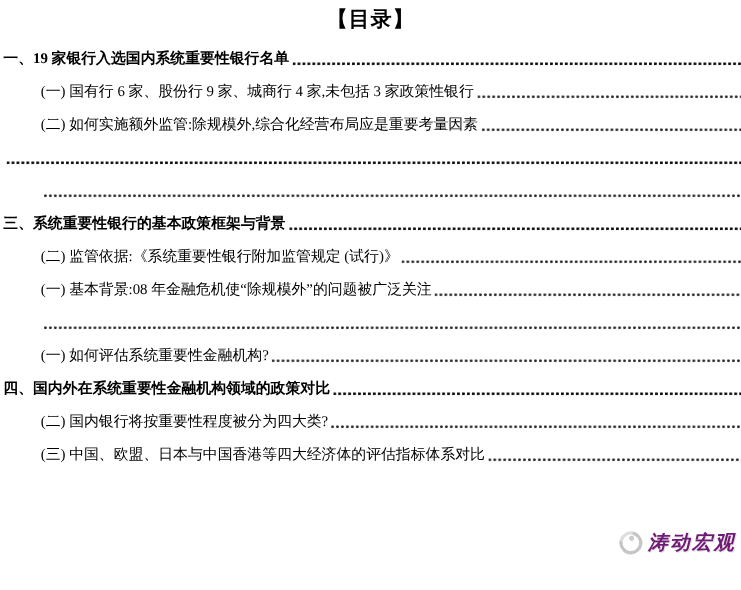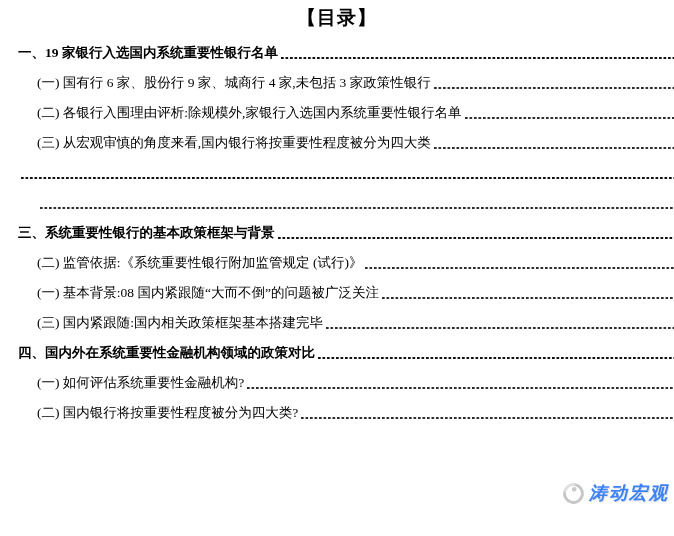--- a/index.html
+++ b/index.html
@@ -29,21 +29,21 @@
     right: 0;
   }
   .toc-row {
     display: flex;
     align-items: center;
     height: 30px;
     font-size: 13.5px;
     white-space: nowrap;
     overflow: hidden;
   }
-  .toc-row.l1 { font-weight: 700; padding-left: 18px; }
+  .toc-row.l1 { font-weight: 700; padding-left: 3px; }
   .toc-row.l2 { font-weight: 400; padding-left: 37px; justify-content: center; }
   .toc-text { flex: 0 0 auto; }
   .leader {
     flex: 1 1 auto;
     min-width: 6px;
     height: 4px;
     align-self: flex-end;
     margin-bottom: 8px;
     margin-left: 3px;
     background-image: radial-gradient(circle at 1.3px 2px, #2b2b2b 1.05px, rgba(0,0,0,0) 1.4px);
@@ -69,21 +69,21 @@
     border: 3px solid #c6c6c6;
     border-top-color: #dedede;
     border-radius: 50%;
     transform: rotate(-35deg);
     background: radial-gradient(circle at 70% 30%, #cccccc 2px, rgba(0,0,0,0) 2.6px);
   }
   .wm-text {
     font-size: 18px;
     font-weight: 700;
     font-style: italic;
-    color: #3b82f6;
+    color: #701a75;
     letter-spacing: 2px;
     text-shadow: 1px 1px 0 #e2e2e2;
   }
 </style>
 </head>
 <body>
 
 <div class="page">
 
   <div class="doc-title">【目录】</div>
@@ -91,59 +91,58 @@
   <div class="toc" id="toc-list">
       <div class="toc-row l1">
         <span class="toc-text">一、19 家银行入选国内系统重要性银行名单</span>
         <span class="leader"></span>
       </div>
       <div class="toc-row l2">
         <span class="toc-text">(一) 国有行 6 家、股份行 9 家、城商行 4 家,未包括 3 家政策性银行</span>
         <span class="leader"></span>
       </div>
       <div class="toc-row l2">
-        <span class="toc-text">(二) 各银行入围理由评析:除规模外,家银行入选国内系统重要性银行名单</span>
-        <span class="leader"></span>
-      </div>
-      <div class="toc-row l2">
-        <span class="toc-text">(三) 从宏观审慎的角度来看,国内银行将按重要性程度被分为四大类</span>
+        <span class="toc-text">(二) 如何实施额外监管:除规模外,综合化经营布局应是重要考量因素</span>
         <span class="leader"></span>
       </div>
       <div class="toc-row l1">
         <span class="leader"></span>
       </div>
       <div class="toc-row l2">
         <span class="leader"></span>
       </div>
       <div class="toc-row l1">
         <span class="toc-text">三、系统重要性银行的基本政策框架与背景</span>
         <span class="leader"></span>
       </div>
       <div class="toc-row l2">
         <span class="toc-text">(二) 监管依据:《系统重要性银行附加监管规定 (试行)》 </span>
         <span class="leader"></span>
       </div>
       <div class="toc-row l2">
-        <span class="toc-text">(一) 基本背景:08 国内紧跟随“大而不倒”的问题被广泛关注</span>
+        <span class="toc-text">(一) 基本背景:08 年金融危机使“除规模外”的问题被广泛关注</span>
         <span class="leader"></span>
       </div>
       <div class="toc-row l2">
-        <span class="toc-text">(三) 国内紧跟随:国内相关政策框架基本搭建完毕</span>
+        <span class="leader"></span>
+      </div>
+      <div class="toc-row l2">
+        <span class="toc-text">(一) 如何评估系统重要性金融机构? </span>
         <span class="leader"></span>
       </div>
       <div class="toc-row l1">
         <span class="toc-text">四、国内外在系统重要性金融机构领域的政策对比</span>
         <span class="leader"></span>
       </div>
       <div class="toc-row l2">
-        <span class="toc-text">(一) 如何评估系统重要性金融机构? </span>
+        <span class="toc-text">(二) 国内银行将按重要性程度被分为四大类? </span>
         <span class="leader"></span>
       </div>
       <div class="toc-row l2">
-        <span class="toc-text">(二) 国内银行将按重要性程度被分为四大类? </span>
+        <span class="toc-text">(三) 中国、欧盟、日本与中国香港等四大经济体的评估指标体系对比</span>
         <span class="leader"></span>
       </div>
     </div>
 
   <div class="watermark">
     <span class="wm-icon"></span>
     <span class="wm-text">涛动宏观</span>
   </div>
 
 </div>

